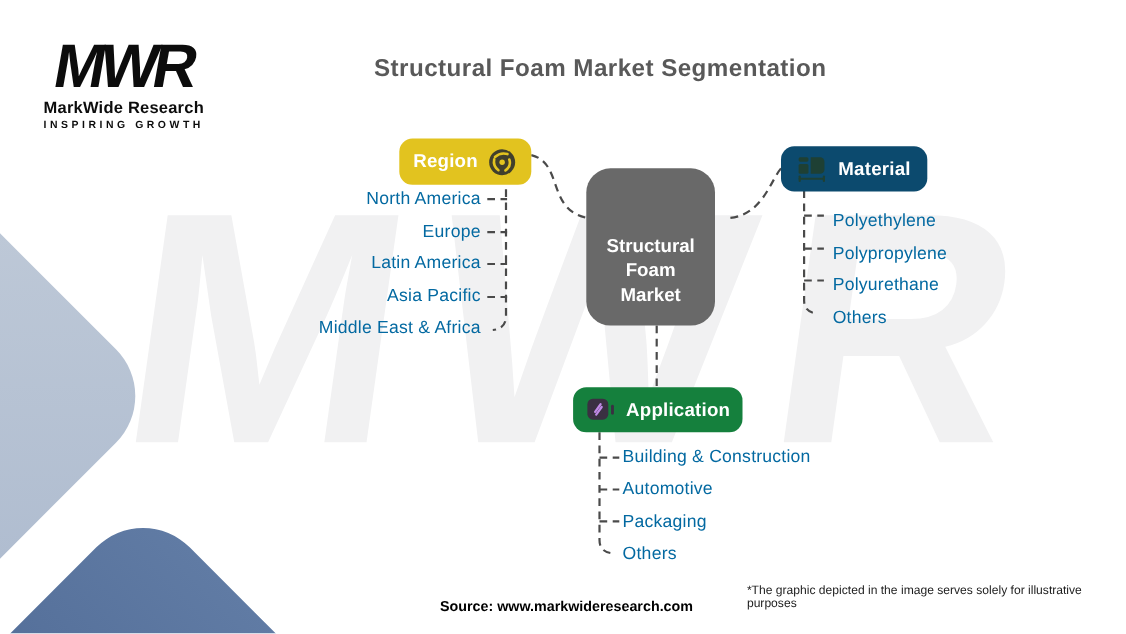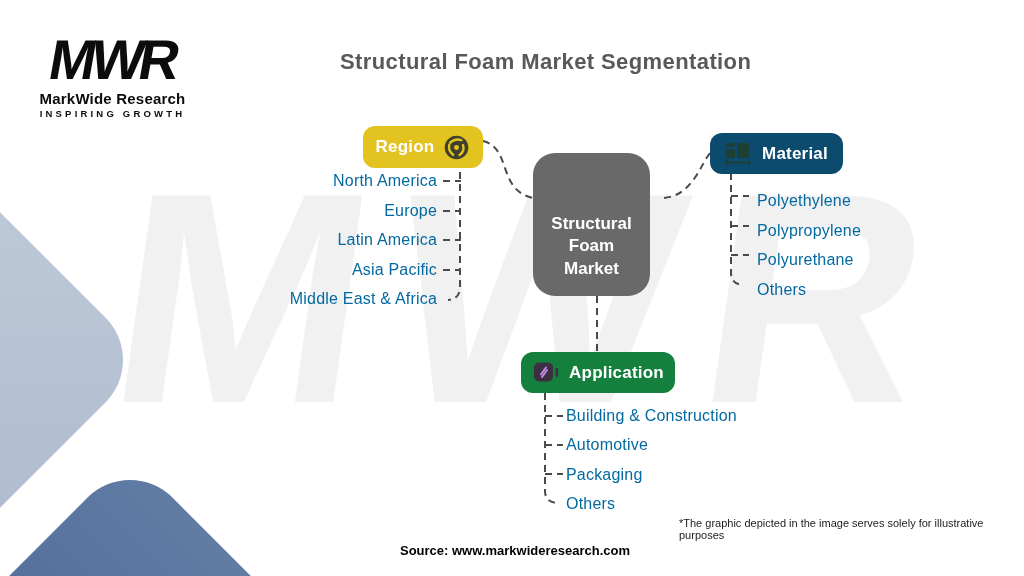--- a/index.html
+++ b/index.html
@@ -70,21 +70,21 @@
   .list-material    { left: 757px;  top: 186px; }
   .list-application { left: 566px;  top: 401px; }
   .list-application div { height: 29.3px; line-height: 29.3px; }
 
   
   .source-note {
     position: absolute; left: 400px; top: 543px;
     font-size: 13px; font-weight: 700; color: #000000; text-align: right;
   }
   .disclaimer {
-    position: absolute; left: 679px; top: 517px; width: 340px;
+    position: absolute; left: 679px; top: 531px; width: 340px;
     font-size: 11px; color: #1c1c1c;
   }
 </style>
 </head>
 <body>
 
 <div class="stage">
 
   <div class="watermark">MWR</div>
 

